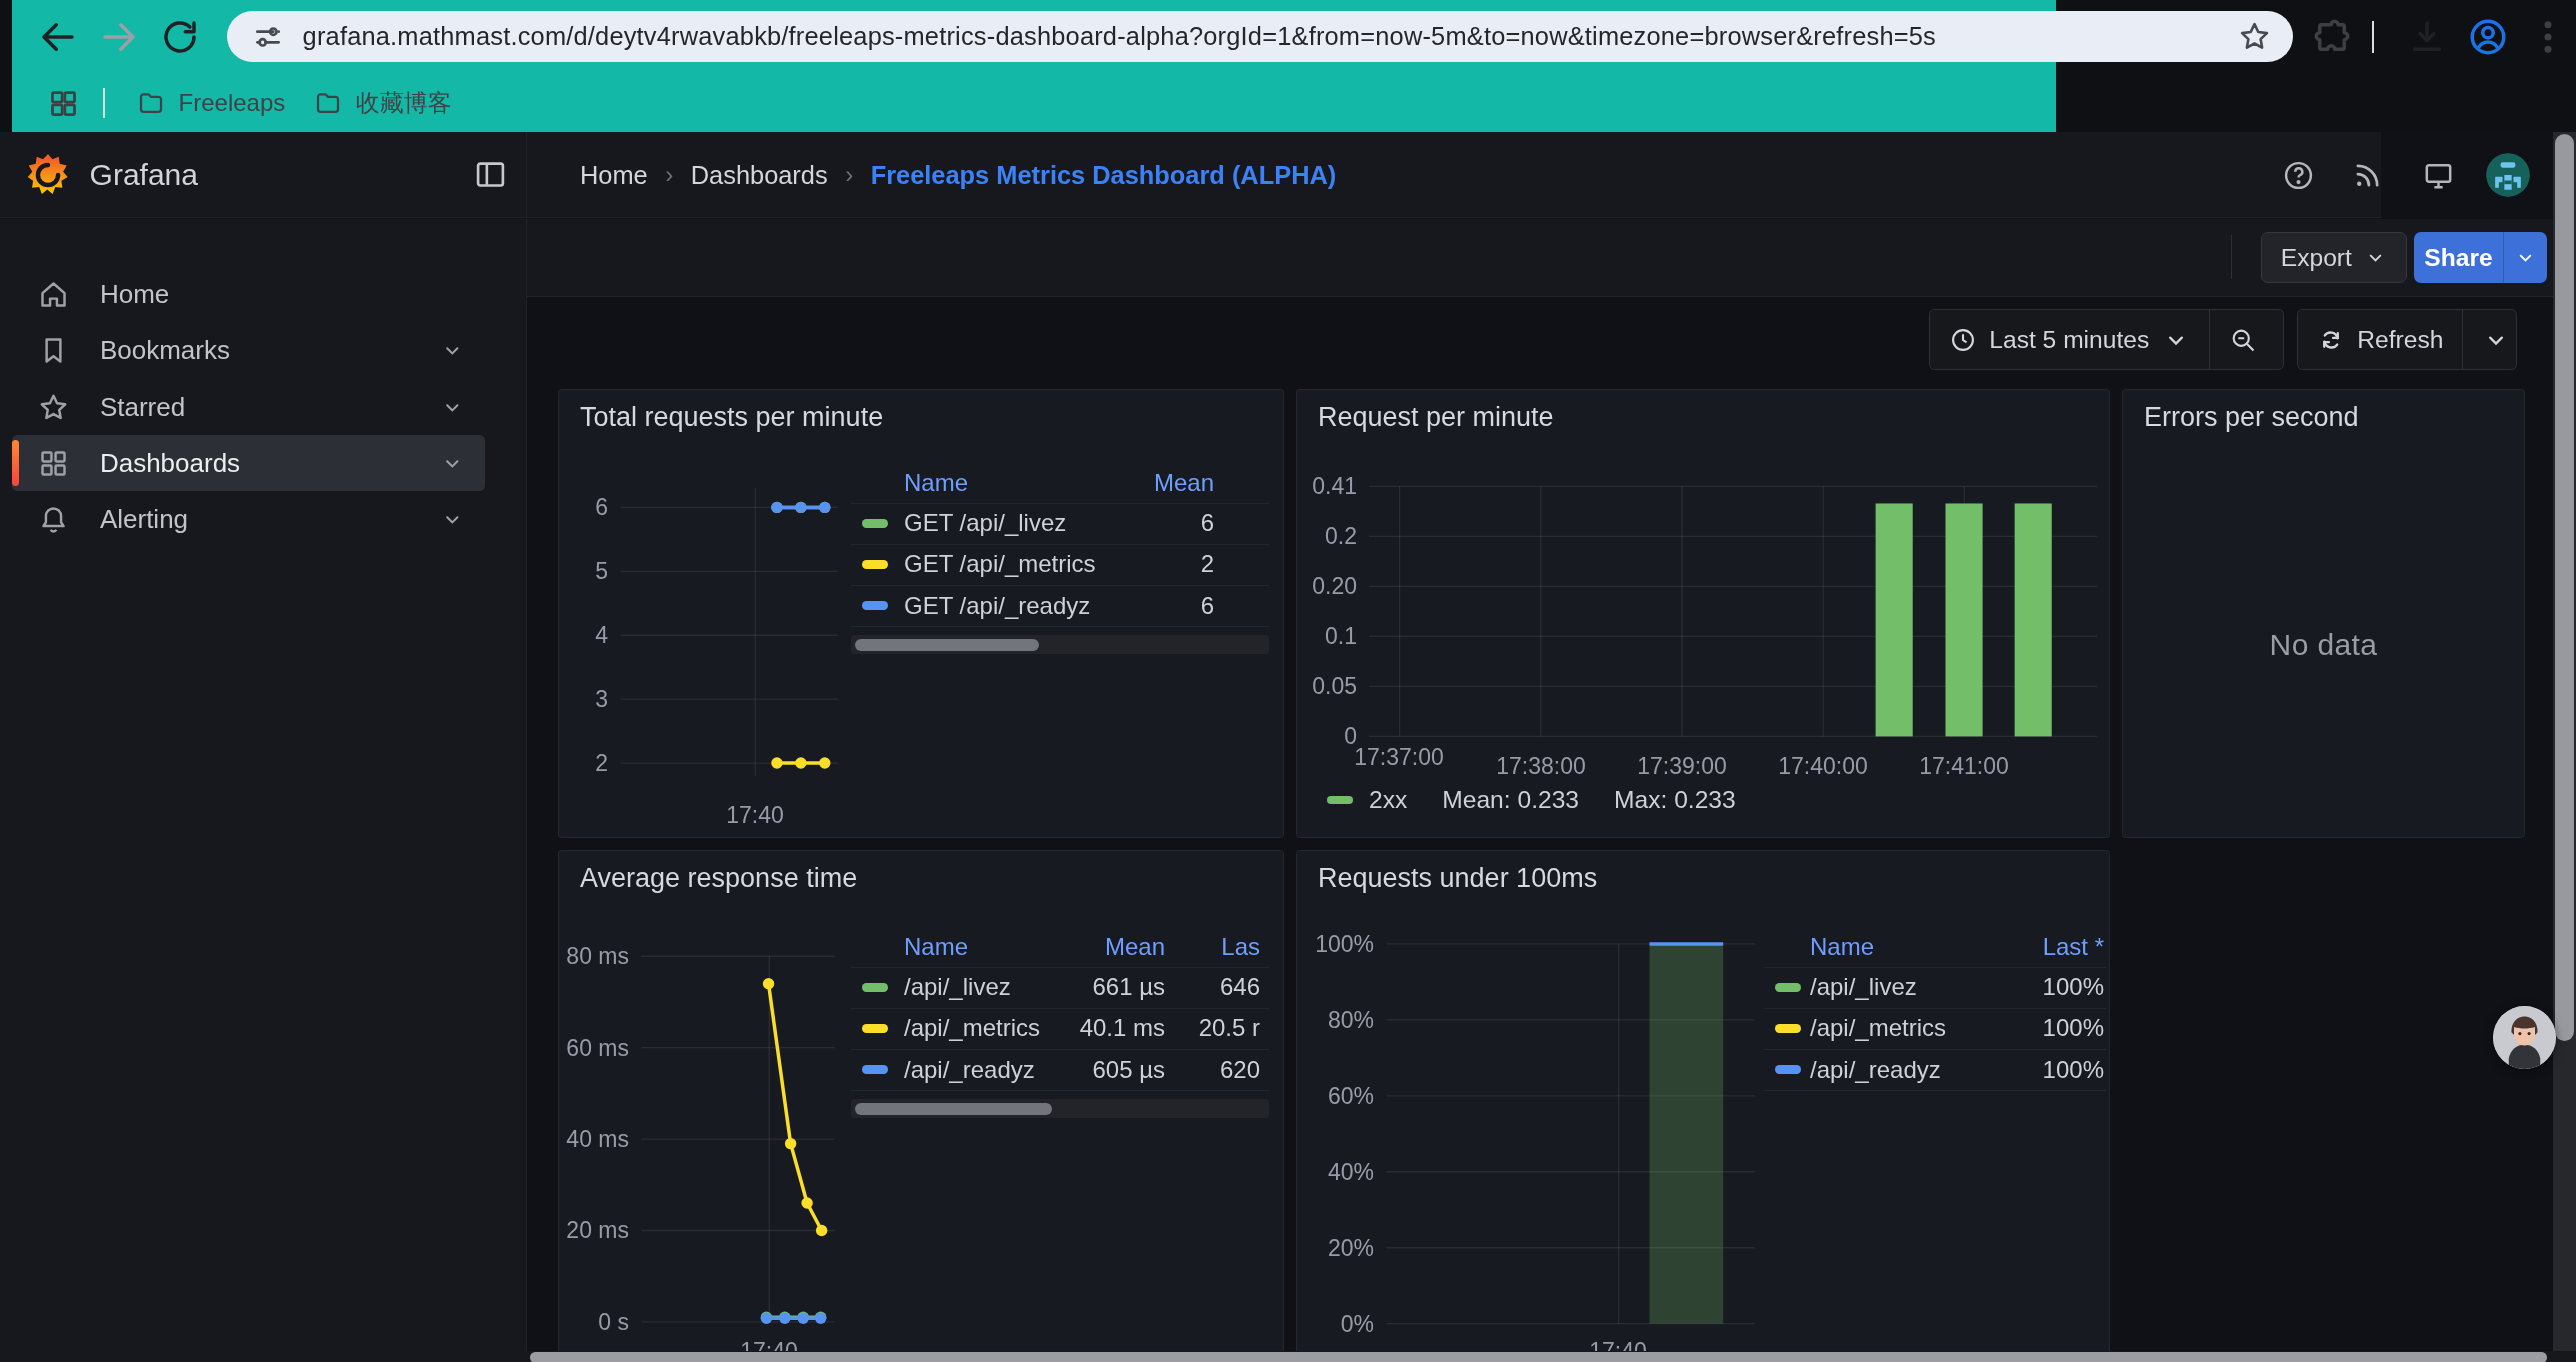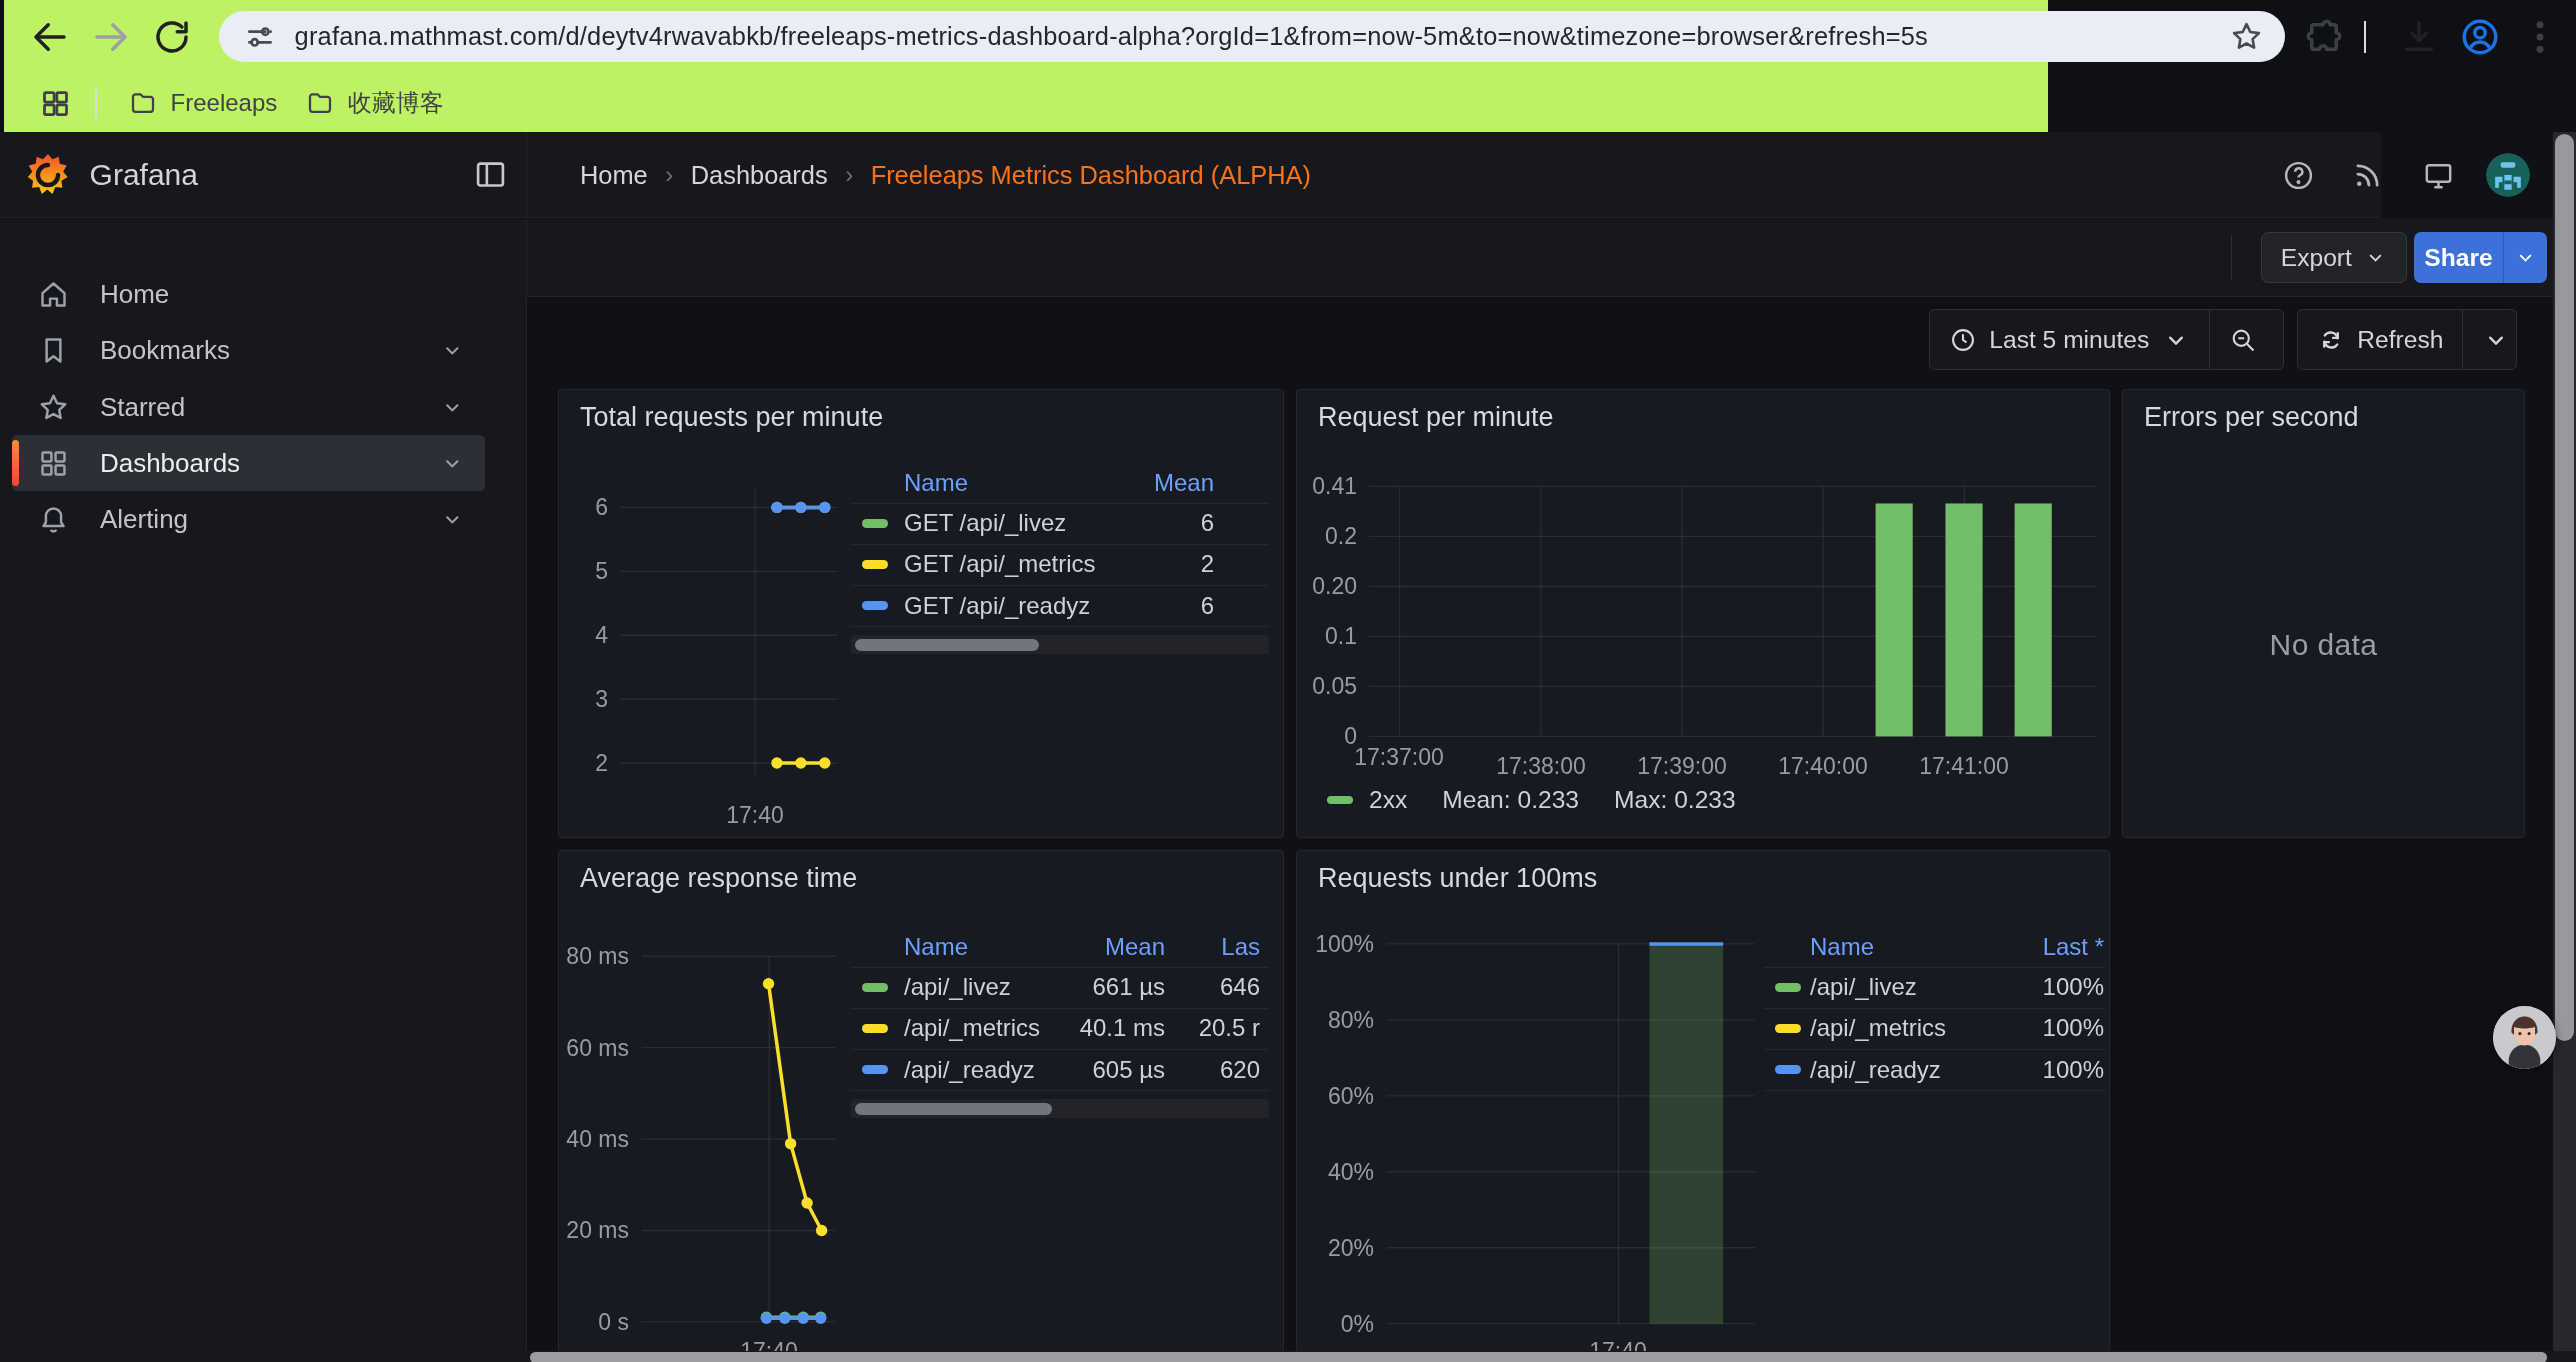--- a/index.html
+++ b/index.html
@@ -1,21 +1,21 @@
 <!DOCTYPE html>
 <html style="font-size:14px"><head>
 <meta charset="utf-8">
 <style>
   * { margin:0; padding:0; box-sizing:border-box; }
   html,body { width:2576px; height:1363px; overflow:hidden; background:#0e1013;
     font-family:"Liberation Sans","DejaVu Sans",sans-serif; }
   .stage { position:absolute; left:0; top:0; width:2576px; height:1363px; }
 
   
-  .chrome { position:absolute; left:4px; top:0; width:2044px; height:132px; background:#bef264; }
+  .chrome { position:absolute; left:12px; top:0; width:2044px; height:132px; background:#14b8a6; }
   .btool { position:absolute; left:0; top:0; width:2576px; height:74px; }
   .nav-ic { position:absolute; top:16px; width:42px; height:42px; color:#3c4043; }
   .nav-ic svg { width:100%; height:100%; }
   .omnibox { position:absolute; left:215px; top:11.4px; width:2066px; height:51px; border-radius:25.4px;
     background:#e9eef6; display:flex; align-items:center; }
   .omni-tune { width:32px; height:32px; margin-left:24.6px; color:#474b4f; flex:0 0 auto; }
   .omni-url { margin-left:19px; font-size:25.4px; color:#24262a; letter-spacing:0.2px; white-space:nowrap;
     overflow:hidden; flex:1 1 auto; }
   .omni-star { width:35px; height:35px; margin:0 21px 0 10.5px; color:#474b4f; flex:0 0 auto; }
   .bext { color:#3c4043; }
@@ -28,21 +28,21 @@
   
   .grafana { position:absolute; left:0; top:132px; width:2576px; height:1231px; background:#101116; color:#ccccdc; }
   .gnav { position:absolute; left:0; top:0; width:2381px; height:86px; background:#17181d; border-bottom:0.9px solid #222329;text-align:right; }
   .gnav-left { position:absolute; left:0; top:0; width:527px; height:86px; border-right:0.9px solid #222329;
     display:flex; align-items:center; }
   .brand-logo { width:46px; height:46px; margin-left:24.6px; }
   .brand-name { margin-left:19px; font-size:30px; color:#d3d4d9; }
   .panel-toggle { position:absolute; left:473px; top:25.4px; width:35px; height:35px; color:#c7c8cd; }
   .crumbs { position:absolute; left:580px; top:0; height:86px; display:flex; align-items:center; gap:17.5px;
     font-size:25.4px; }
-  .crumb { color:#d5d6db; } .crumb-sep { color:#6e7076; font-size:24px; } .crumb-last { color:#f97316; }
+  .crumb { color:#d5d6db; } .crumb-sep { color:#6e7076; font-size:24px; } .crumb-last { color:#3b82f6;font-weight:bold; }
   .searchbox { position:absolute; left:1583px; top:14px; width:656px; height:58px; background:#0e0f13;
     border:0.9px solid #2e3036; border-radius:7px; display:flex; align-items:center; }
   .searchbox .mag { width:28px; height:28px; margin-left:19px; color:#8e9097; }
   .search-ph { margin-left:14px; font-size:25.4px; color:#8e9097; flex:1; }
   .kbd-hint { display:flex; align-items:center; gap:8.8px; margin-right:19px; color:#8e9097; font-size:24px; }
   .kbd-hint svg { width:30px; height:30px; }
   .gnav-ic { position:absolute; top:27px; width:33px; height:33px; color:#b4b6bc; }
   .gnav-avatar { position:absolute; left:2486px; top:21px; width:44px; height:44px; border-radius:50%;
     overflow:hidden; }
 

